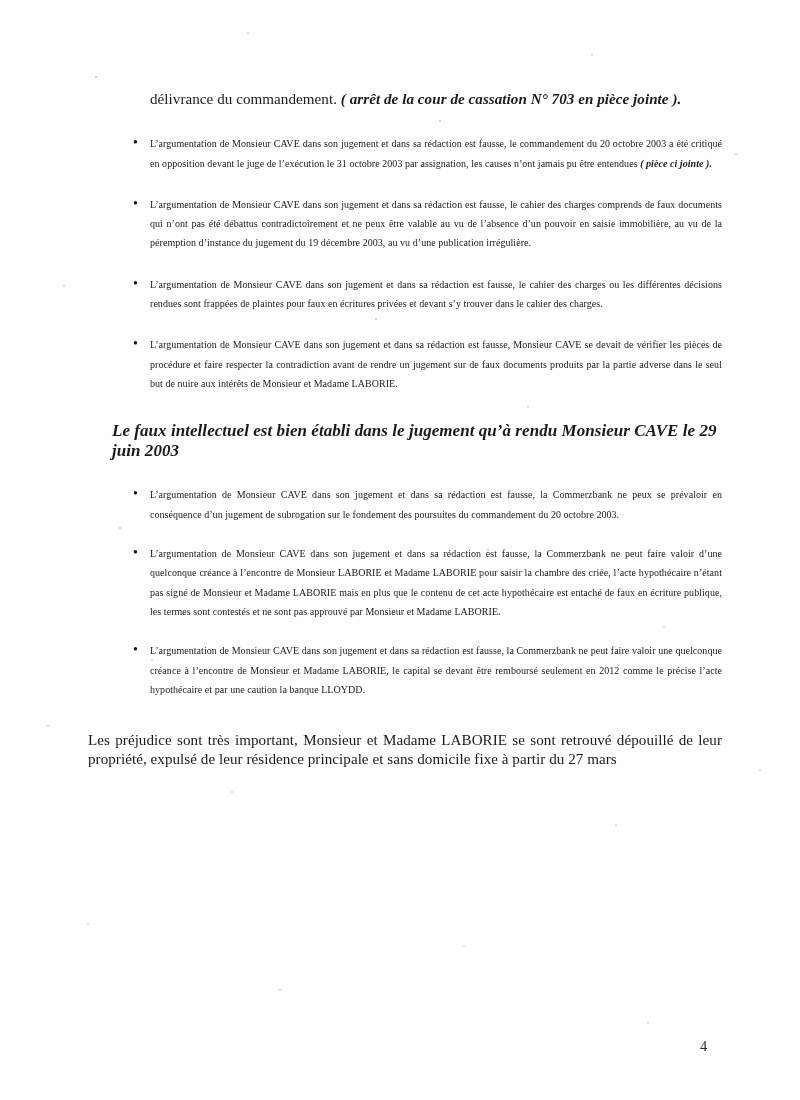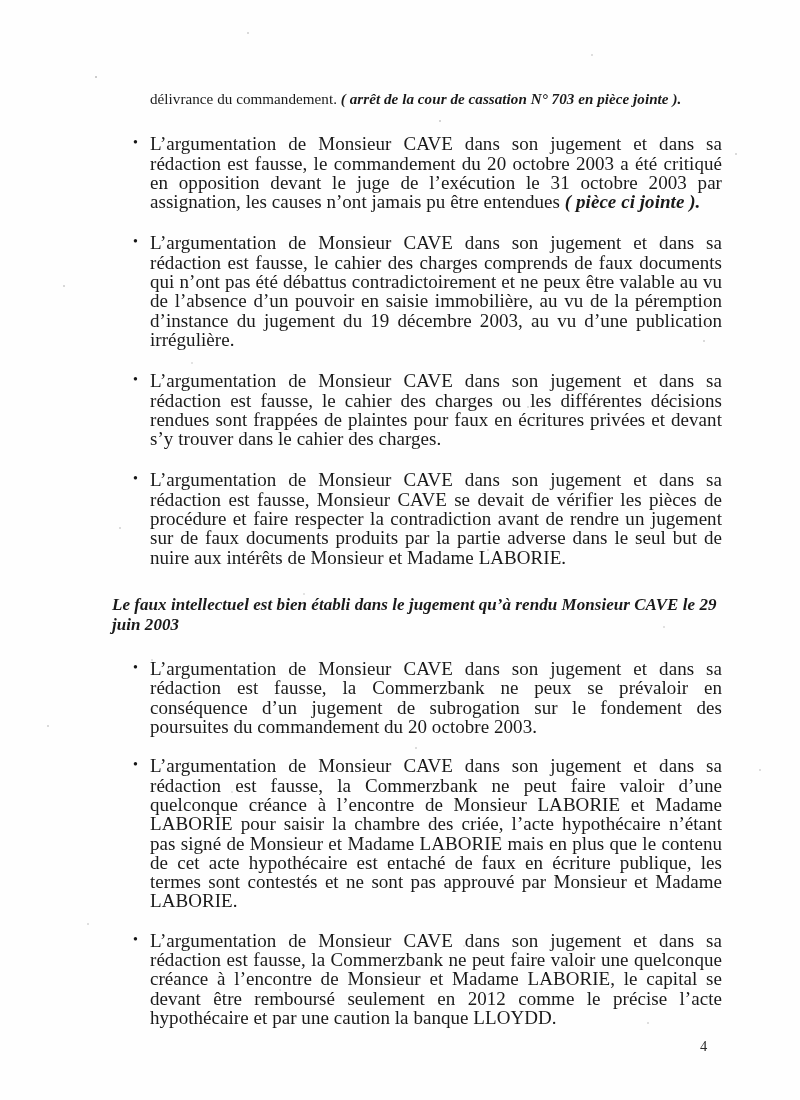--- a/index.html
+++ b/index.html
@@ -89,21 +89,21 @@
   
   .bullets {
     list-style: none;
     margin: 0;
     padding: 0;
   }
   .bullets li {
     position: relative;
     margin-left: 62px;
     width: 572px;
-    font-size: 19px;
+    font-size: 10px;
     line-height: 19.3px;
     text-align: justify;
     text-justify: inter-word;
     letter-spacing: .05px;
   }
   .bullets li::before {
     content: "\2022";
     position: absolute;
     left: -17px;
     top: -1px;
@@ -169,19 +169,20 @@
 
     <ul class="bullets gap-25">
       <li><span>L’argumentation de Monsieur CAVE dans son jugement et dans sa rédaction est fausse, la Commerzbank ne peux se prévaloir en conséquence d’un jugement de subrogation sur le fondement des poursuites du commandement du 20 octobre 2003.</span></li>
 
       <li class="gap-20"><span>L’argumentation de Monsieur CAVE dans son jugement et dans sa rédaction est fausse, la Commerzbank ne peut faire valoir d’une quelconque créance à l’encontre de Monsieur LABORIE et Madame LABORIE pour saisir la chambre des criée, l’acte hypothécaire n’étant pas signé de Monsieur et Madame LABORIE mais en plus que le contenu de cet acte hypothécaire est entaché de faux en écriture publique, les termes sont contestés et ne sont pas approuvé par Monsieur et Madame LABORIE.</span></li>
 
       <li class="gap-20"><span>L’argumentation de Monsieur CAVE dans son jugement et dans sa rédaction est fausse, la Commerzbank ne peut faire valoir une quelconque créance à l’encontre de Monsieur et Madame LABORIE, le capital se devant être remboursé seulement en 2012 comme le précise l’acte hypothécaire et par une caution la banque LLOYDD.</span></li>
 
     </ul>
 
+    <p class="para para-full" style="margin-top:32px;">Les préjudice sont très important, Monsieur et Madame LABORIE se sont retrouvé dépouillé de leur propriété, expulsé de leur résidence principale et sans domicile fixe à partir du 27 mars</p>
 
   </div>
 
   <div class="page-number">4</div>
 
   <div class="watermark">WOWSlider.com</div>
 </div>
 
 </body></html>

